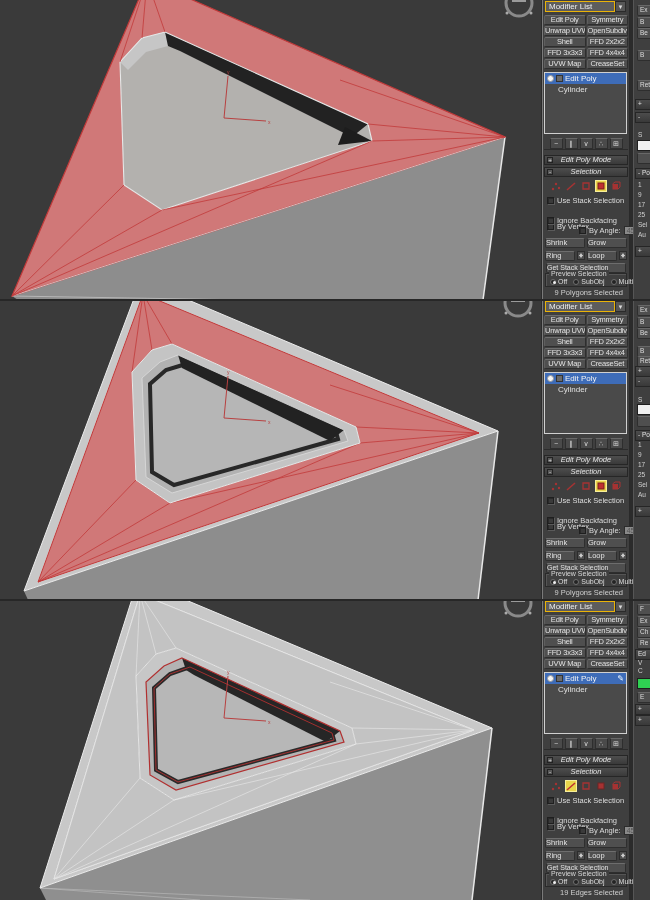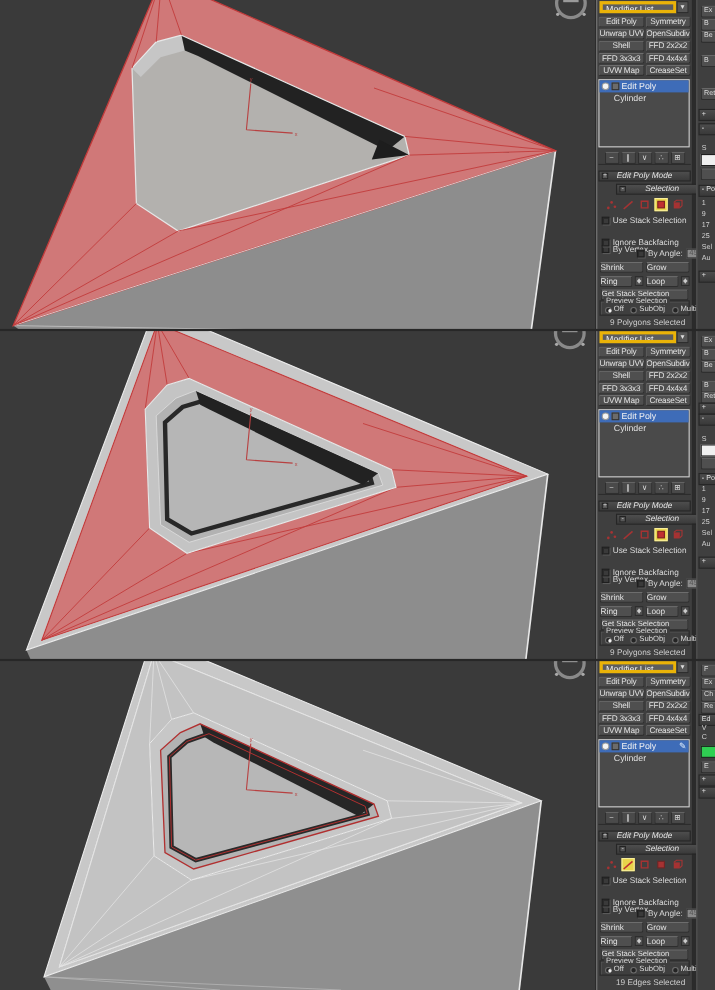--- a/index.html
+++ b/index.html
@@ -8,21 +8,21 @@
   .vp{position:absolute;left:0;width:541px;height:300px;display:block;}
   .seam{position:absolute;left:0;width:650px;height:2px;background:#272727;z-index:5;}
 
   
   .section{position:absolute;left:0;width:650px;height:300px;}
   .cpanel{position:absolute;left:542px;top:0;width:86px;height:300px;background:#3f3f3f;
           border-left:1px solid #7a7a7a;border-right:1px solid #2a2a2a;color:#d6d6d6;font-size:8px;}
   .cpanel *{box-sizing:border-box;}
 
   .ml-field{position:absolute;top:1px;left:2px;width:70px;height:11px;background:#5d5d5d;
-            border:3px solid #eab308;color:#efefef;font-size:8px;line-height:9px;padding-left:3px;
+            border:1px solid #eab308;color:#efefef;font-size:8px;line-height:9px;padding-left:3px;
             white-space:nowrap;overflow:hidden;}
   .ml-arrow{position:absolute;top:1px;left:72px;width:11px;height:11px;background:#565656;
             border:1px solid #2b2b2b;color:#ddd;font-size:6px;text-align:center;line-height:10px;}
 
   .mod-btns{position:absolute;top:15px;left:1px;width:84px;display:grid;
             grid-template-columns:1fr 1fr;gap:1px;}
   .mbtn{height:10px;background:#4f4f4f;border:1px solid #2e2e2e;border-top-color:#6d6d6d;
         border-left-color:#5f5f5f;border-radius:2px;color:#e2e2e2;font-size:7.5px;line-height:8px;
         text-align:center;white-space:nowrap;overflow:hidden;letter-spacing:-0.2px;}
 
@@ -37,21 +37,21 @@
   .pencil{margin-left:auto;margin-right:2px;color:#e8f4ff;font-size:8px;line-height:8px;}
 
   .stacktools{position:absolute;top:137px;left:1px;width:84px;height:13px;display:flex;
               justify-content:center;gap:2px;border-bottom:1px solid #2c2c2c;padding-top:1px;}
   .sticon{width:13px;height:11px;background:#4a4a4a;border:1px solid #2e2e2e;border-top-color:#686868;
           color:#d8d8d8;font-size:7px;line-height:9px;text-align:center;border-radius:1px;overflow:hidden;}
 
   .rollout{position:absolute;left:1px;width:84px;height:10px;background:linear-gradient(#4e4e4e,#3a3a3a);
            border:1px solid #262626;color:#e4e4e4;font-size:7.5px;line-height:8px;text-align:center;font-style:italic;}
   .roll-epm{top:155px;}
-  .roll-sel{top:167px;margin-left:16px;}
+  .roll-sel{top:167px;}
   .pm{position:absolute;left:2px;top:1px;width:6px;height:6px;background:#585858;border:1px solid #222;
       font-size:6px;line-height:5px;text-align:center;color:#ddd;}
 
   .sub-icons{position:absolute;top:180px;left:1px;width:84px;display:flex;justify-content:center;
              gap:3px;}
   .soi{width:12px;height:12px;display:flex;align-items:center;justify-content:center;
        border:1px solid transparent;opacity:.8;}
   .soi.active{background:#e9d44a;border:1px solid #f7ee9a;opacity:1;}
   .soi svg{display:block;}
 

